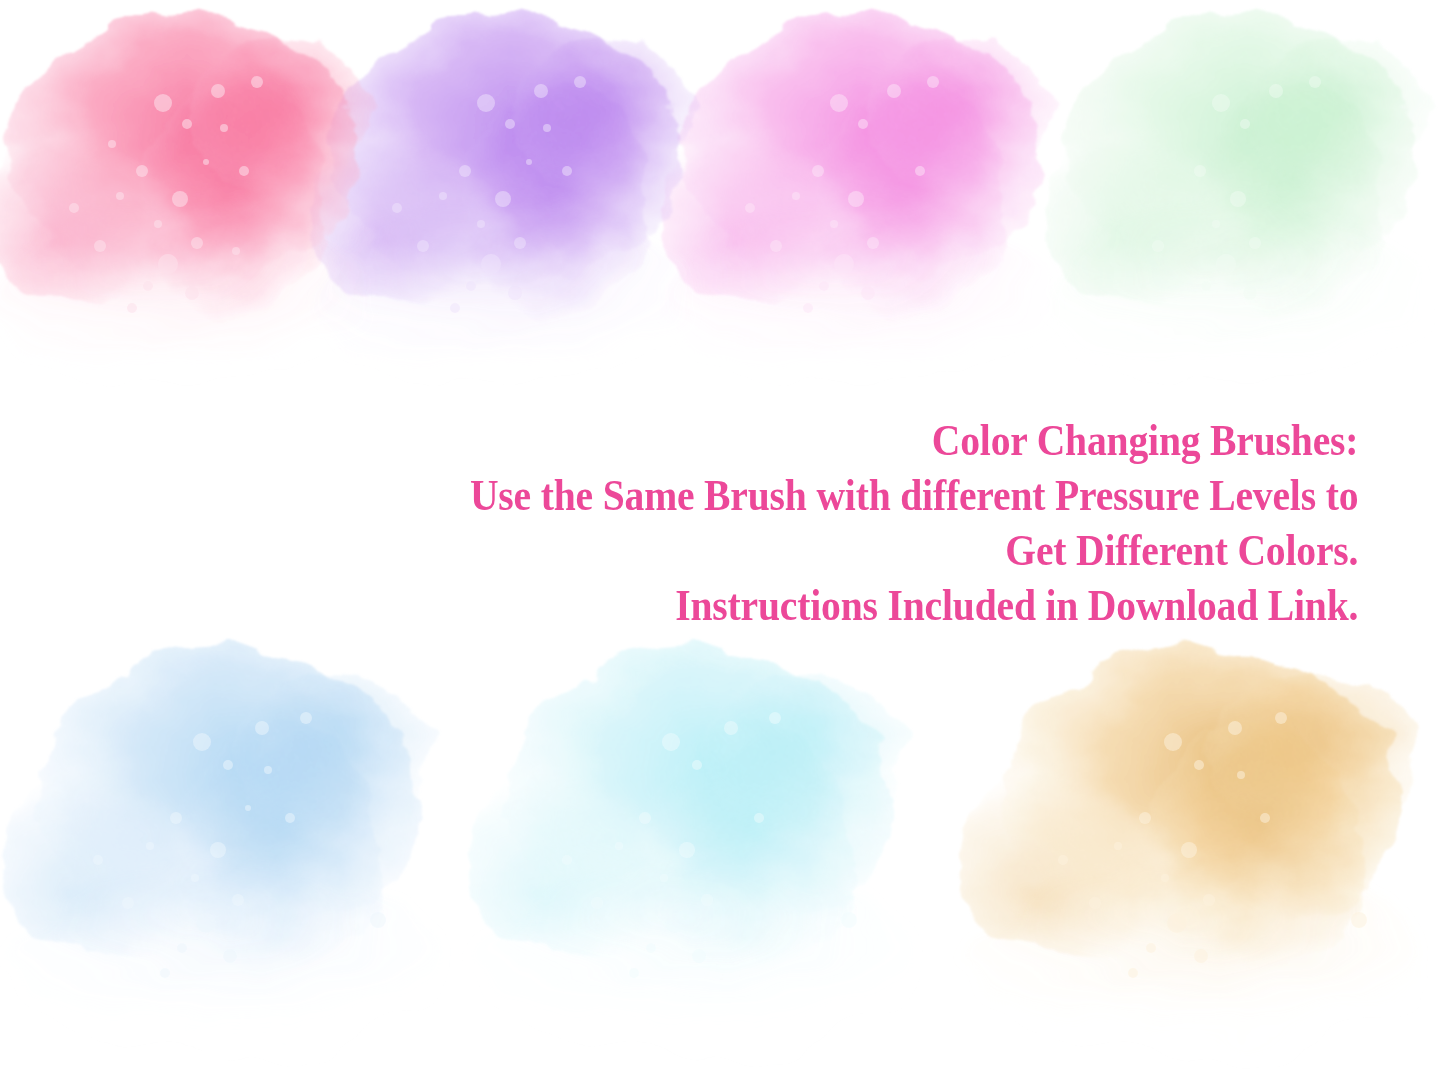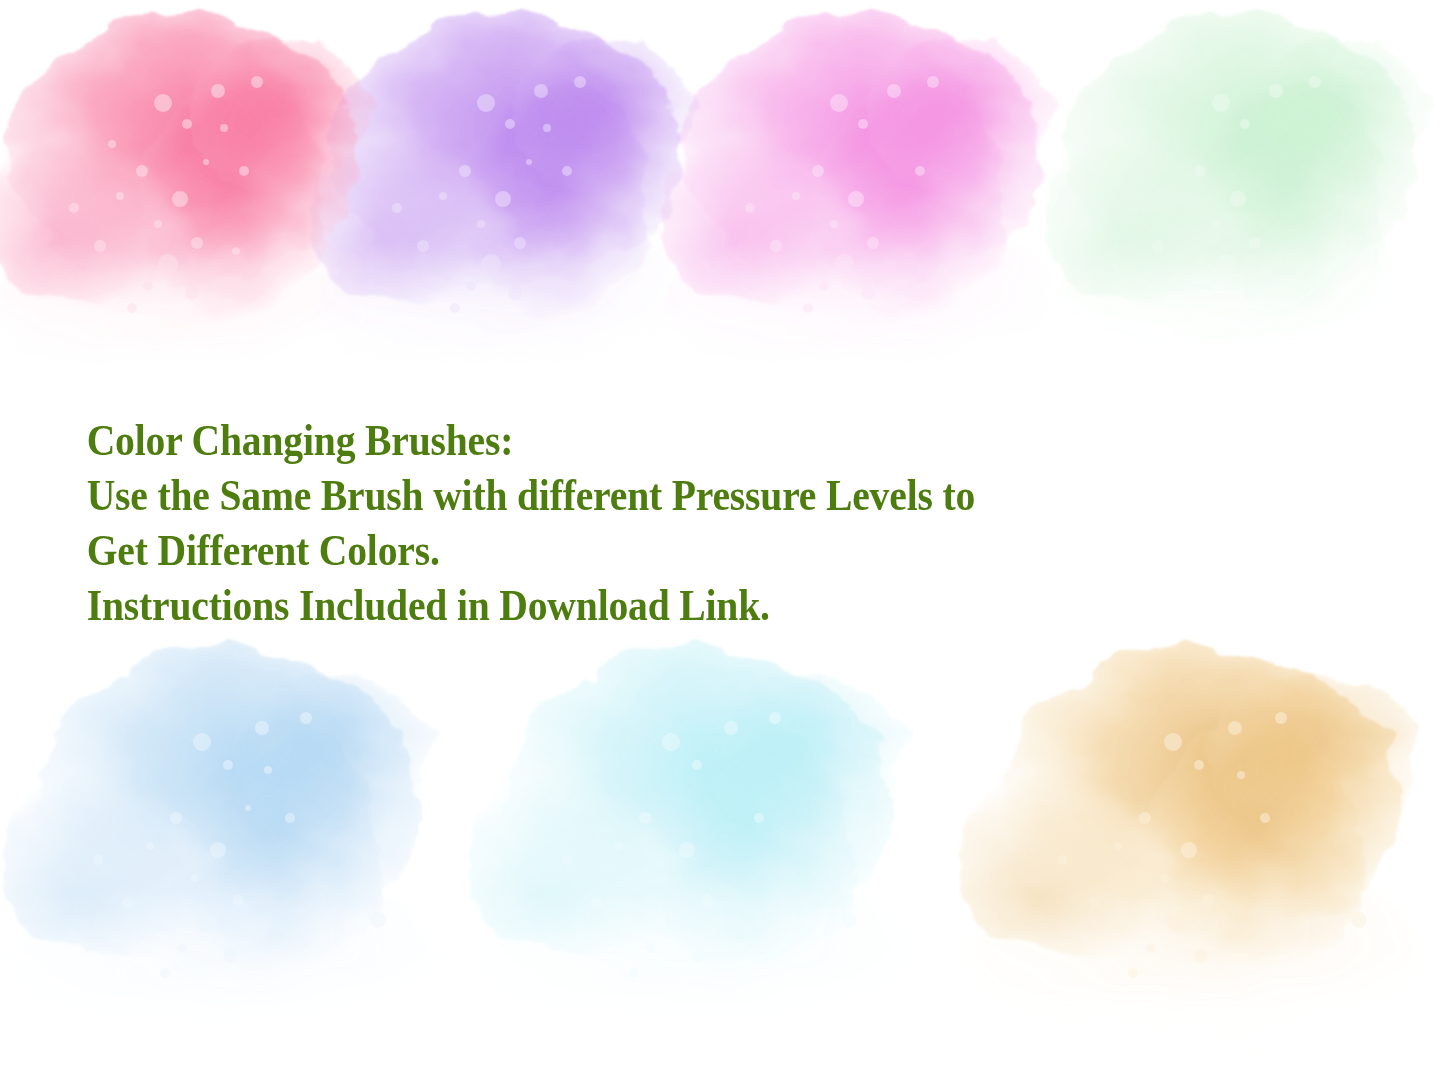--- a/index.html
+++ b/index.html
@@ -9,23 +9,23 @@
   .blob-layer{position:absolute;left:0;top:0;width:1445px;height:1084px;pointer-events:none;}
 
   .swatch{position:absolute;}
   .swatch svg{display:block;width:100%;height:100%;}
 
   
   #promo-text{
     position:absolute;
     left:0; right:0;
     top:413px;
-    text-align:left;
+    text-align:right;
     z-index:40;
-    color:#4d7c0f;
+    color:#ec4899;
     font-family:"Liberation Serif",serif;
     font-weight:700;
     font-size:44px;
     line-height:55px;
     letter-spacing:-0.2px;
     -webkit-font-smoothing:antialiased;
   }
   #promo-text .ln{
     display:block;
     white-space:nowrap;

